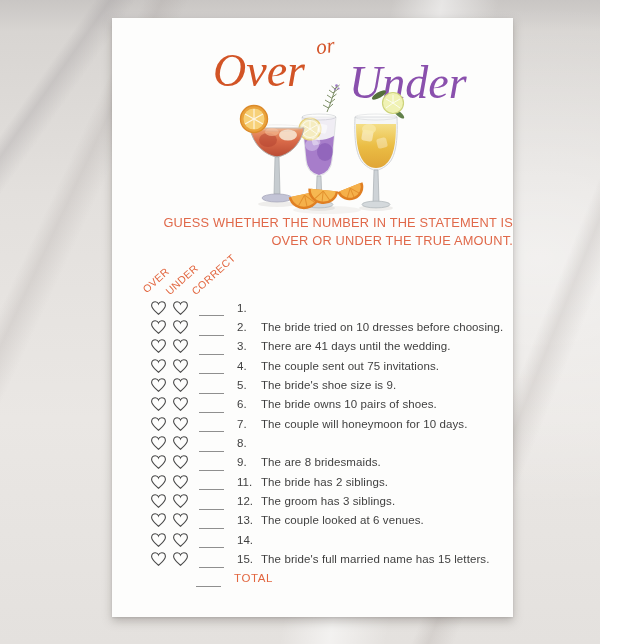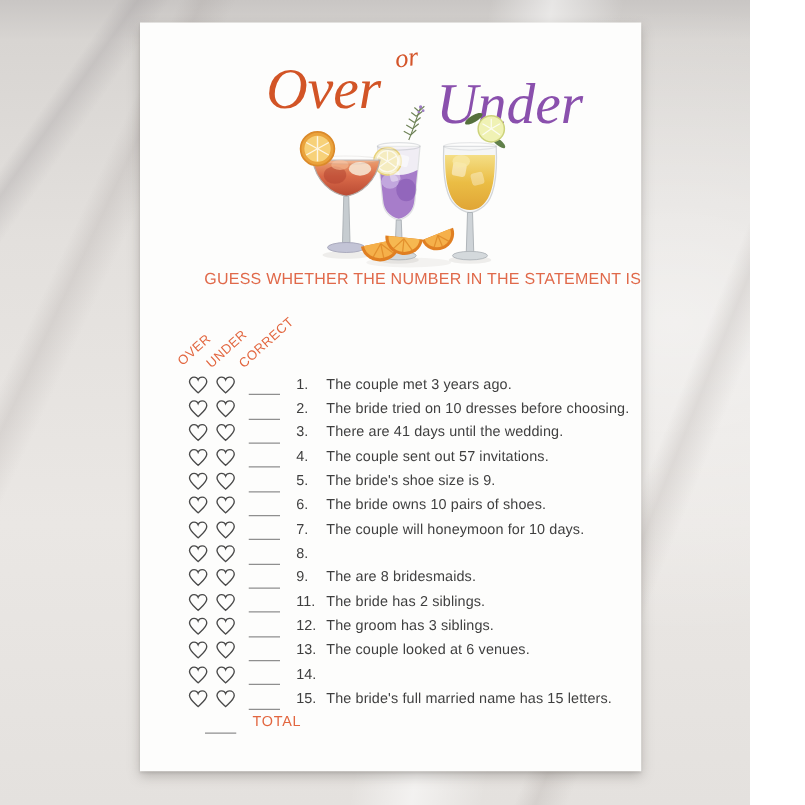--- a/index.html
+++ b/index.html
@@ -52,21 +52,21 @@
   .rows{position:absolute;left:0;top:280px;width:100%;}
   .row{display:flex;align-items:center;height:19.35px;padding-left:38px;box-sizing:border-box;}
   .heart{width:17px;height:16px;margin-right:5px;flex:0 0 auto;display:flex;align-items:center;}
   .heart svg{display:block;}
   .blank{
     display:inline-block;width:25px;height:12px;margin-left:5px;flex:0 0 auto;
     border-bottom:1.2px solid #8f8f8f;transform:translateY(2px);
   }
   .num{width:24px;margin-left:13px;flex:0 0 auto;font-size:11.5px;color:#3f3f3f;}
   .stmt{font-size:11.5px;color:#3f3f3f;letter-spacing:.1px;white-space:nowrap;}
-  .total-row{padding-left:52px;}
+  .total-row{padding-left:84px;}
   .total-row .blank{margin-left:0;}
   .total-label{margin-left:13px;font-size:11.5px;letter-spacing:.6px;color:#e2663f;}
 </style>
 </head>
 <body>
 
 <div class="scene">
   <div class="card">
 
     <span class="t-word t-over">Over</span>
@@ -205,20 +205,21 @@
         <g stroke="#e08a28" stroke-width="1" opacity=".85">
           <line x1="0" y1="-2" x2="-6.5" y2="6"></line>
             <line x1="0" y1="-2" x2="0" y2="8"></line>
             <line x1="0" y1="-2" x2="6.5" y2="6"></line>
         </g>
       </g>
     </svg>
 
     <div class="instructions">
       <div>GUESS WHETHER THE NUMBER IN THE STATEMENT IS</div>
+      <div>OVER OR UNDER THE TRUE AMOUNT.</div>
     </div>
 
     <span class="col-label cl-over">OVER</span>
     <span class="col-label cl-under">UNDER</span>
     <span class="col-label cl-correct">CORRECT</span>
 
     <div class="rows">
       <div>
   <div class="row">
     <span class="heart">
@@ -226,21 +227,20 @@
         <path d="M8.5 14.3 C5.1 11 1.6 8.4 1.6 5.4 C1.6 3.2 3.3 1.7 5.3 1.7 C6.7 1.7 8 2.6 8.5 3.9 C9 2.6 10.3 1.7 11.7 1.7 C13.7 1.7 15.4 3.2 15.4 5.4 C15.4 8.4 11.9 11 8.5 14.3 Z" fill="none" stroke="#4a4a4a" stroke-width="1.1"></path>
       </svg>
     </span>
     <span class="heart">
       <svg width="17" height="16" viewBox="0 0 17 16">
         <path d="M8.5 14.3 C5.1 11 1.6 8.4 1.6 5.4 C1.6 3.2 3.3 1.7 5.3 1.7 C6.7 1.7 8 2.6 8.5 3.9 C9 2.6 10.3 1.7 11.7 1.7 C13.7 1.7 15.4 3.2 15.4 5.4 C15.4 8.4 11.9 11 8.5 14.3 Z" fill="none" stroke="#4a4a4a" stroke-width="1.1"></path>
       </svg>
     </span>
     <span class="blank"></span>
     <span class="num">1.</span>
-    <span class="stmt">The couple met 3 years ago.</span>
   </div>
 
   <div class="row">
     <span class="heart">
       <svg width="17" height="16" viewBox="0 0 17 16">
         <path d="M8.5 14.3 C5.1 11 1.6 8.4 1.6 5.4 C1.6 3.2 3.3 1.7 5.3 1.7 C6.7 1.7 8 2.6 8.5 3.9 C9 2.6 10.3 1.7 11.7 1.7 C13.7 1.7 15.4 3.2 15.4 5.4 C15.4 8.4 11.9 11 8.5 14.3 Z" fill="none" stroke="#4a4a4a" stroke-width="1.1"></path>
       </svg>
     </span>
     <span class="heart">
       <svg width="17" height="16" viewBox="0 0 17 16">
@@ -274,21 +274,21 @@
         <path d="M8.5 14.3 C5.1 11 1.6 8.4 1.6 5.4 C1.6 3.2 3.3 1.7 5.3 1.7 C6.7 1.7 8 2.6 8.5 3.9 C9 2.6 10.3 1.7 11.7 1.7 C13.7 1.7 15.4 3.2 15.4 5.4 C15.4 8.4 11.9 11 8.5 14.3 Z" fill="none" stroke="#4a4a4a" stroke-width="1.1"></path>
       </svg>
     </span>
     <span class="heart">
       <svg width="17" height="16" viewBox="0 0 17 16">
         <path d="M8.5 14.3 C5.1 11 1.6 8.4 1.6 5.4 C1.6 3.2 3.3 1.7 5.3 1.7 C6.7 1.7 8 2.6 8.5 3.9 C9 2.6 10.3 1.7 11.7 1.7 C13.7 1.7 15.4 3.2 15.4 5.4 C15.4 8.4 11.9 11 8.5 14.3 Z" fill="none" stroke="#4a4a4a" stroke-width="1.1"></path>
       </svg>
     </span>
     <span class="blank"></span>
     <span class="num">4.</span>
-    <span class="stmt">The couple sent out 57 invitations.</span>
+    <span class="stmt">The couple sent out 75 invitations.</span>
   </div>
 
   <div class="row">
     <span class="heart">
       <svg width="17" height="16" viewBox="0 0 17 16">
         <path d="M8.5 14.3 C5.1 11 1.6 8.4 1.6 5.4 C1.6 3.2 3.3 1.7 5.3 1.7 C6.7 1.7 8 2.6 8.5 3.9 C9 2.6 10.3 1.7 11.7 1.7 C13.7 1.7 15.4 3.2 15.4 5.4 C15.4 8.4 11.9 11 8.5 14.3 Z" fill="none" stroke="#4a4a4a" stroke-width="1.1"></path>
       </svg>
     </span>
     <span class="heart">
       <svg width="17" height="16" viewBox="0 0 17 16">

